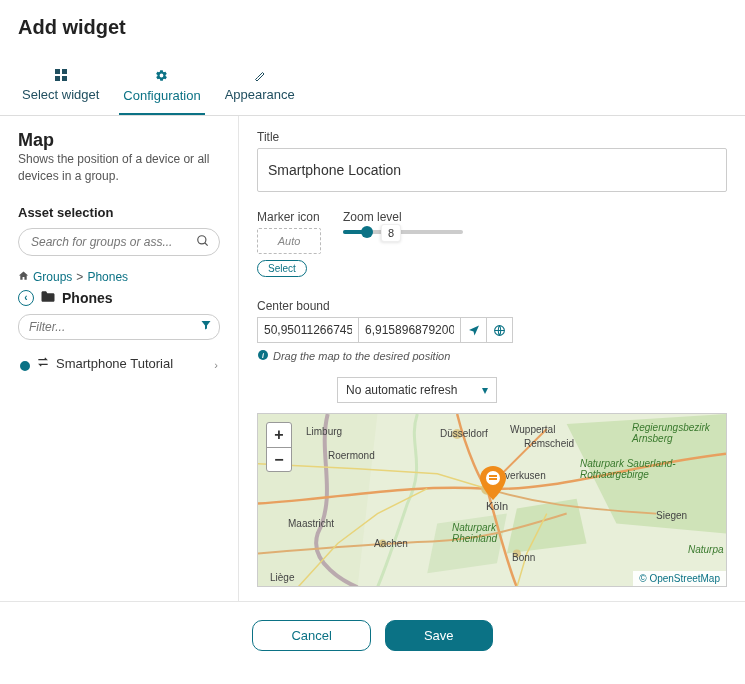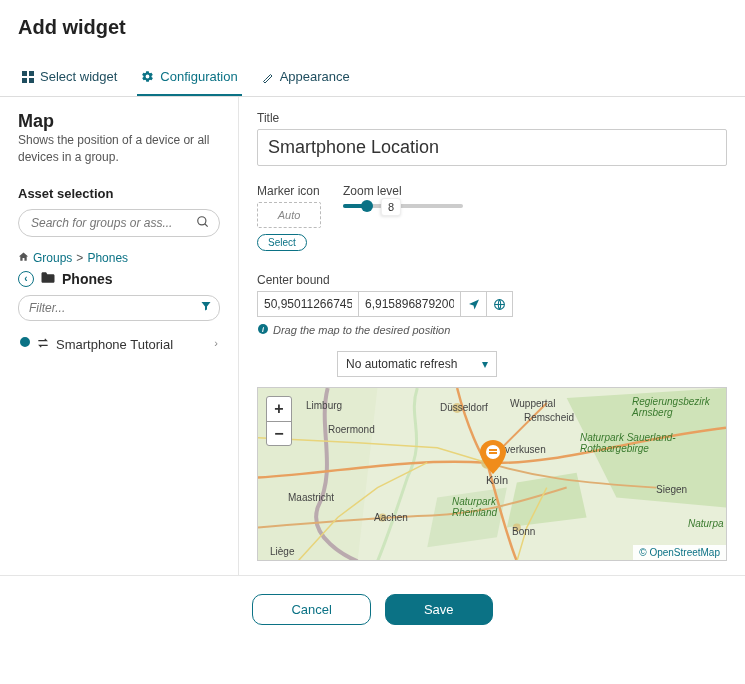--- a/index.html
+++ b/index.html
@@ -1,41 +1,41 @@
 <!DOCTYPE html>
 <html><head>
 <meta charset="utf-8">
 <style>
 * { box-sizing: border-box; margin: 0; padding: 0; }
 body { font-family: -apple-system, BlinkMacSystemFont, "Segoe UI", Arial, sans-serif; font-size: 13px; color: #333; background: #fff; width: 745px; }
 .header { padding: 16px 18px 12px; }
 .page-title { font-size: 20px; font-weight: 600; color: #222; }
 .tabs { display: flex; border-bottom: 1px solid #ddd; padding: 0 18px; gap: 16px; margin-top: 8px; }
-.tab { display: flex; align-items: center; gap: 6px; padding: 10px 4px; font-size: 13px; color: #1f4e5f; cursor: pointer; border-bottom: 2px solid transparent; }
+.tab { display: flex; align-items: center; gap: 6px; padding: 10px 4px; font-size: 13px; color: #1f4e5f; cursor: pointer; border-bottom: 2px solid transparent; flex-direction: column; }
 .tab.active { color: #0b7285; border-bottom: 2px solid #0b7285; font-weight: 500; }
 .tab-icon { display: inline-flex; align-items: center; }
 .content { display: flex; border-bottom: 1px solid #e5e5e5; }
 .left-col { width: 242px; padding: 14px 18px; border-right: 1px solid #e5e5e5; }
 .right-col { flex: 1; padding: 14px 18px; }
 .section-head { font-size: 18px; font-weight: 600; color: #222; }
 .section-desc { font-size: 12px; color: #555; line-height: 1.4; margin-bottom: 20px; }
 .field-label { font-size: 12px; color: #444; margin-bottom: 4px; }
-.title-input { width: 100%; border: 1px solid #ccc; padding: 7px 10px; font-size: 18px; color: #333; border-radius: 2px; }
+.title-input { width: 100%; border: 1px solid #ccc; padding: 13px 10px; font-size: 14px; color: #333; border-radius: 2px; }
 .asset-label { font-size: 13px; font-weight: 600; color: #222; margin-bottom: 8px; }
 .search-wrap { position: relative; margin-bottom: 14px; }
 .search-input { width: 100%; border: 1px solid #ccc; border-radius: 14px; padding: 6px 30px 6px 12px; font-size: 12px; font-style: italic; color: #0f766e; }
 .search-icon { position: absolute; right: 10px; top: 6px; color: #555; }
 .breadcrumb { display: flex; align-items: center; gap: 4px; font-size: 12px; color: #555; margin-bottom: 6px; }
 .breadcrumb a { color: #0b7285; text-decoration: none; }
 .group-row { display: flex; align-items: center; gap: 6px; font-size: 14px; font-weight: 600; color: #222; margin-bottom: 8px; }
 .back-arrow { display: inline-flex; align-items: center; justify-content: center; width: 16px; height: 16px; border: 1px solid #0b7285; border-radius: 50%; color: #0b7285; font-size: 10px; }
 .filter-wrap { position: relative; margin-bottom: 10px; }
 .filter-input { width: 100%; border: 1px solid #ccc; border-radius: 12px; padding: 5px 26px 5px 10px; font-size: 12px; font-style: italic; color: #888; }
 .filter-icon { position: absolute; right: 8px; top: 5px; color: #0b7285; }
-.list-item { display: flex; align-items: flex-start; gap: 6px; padding: 6px 2px; font-size: 13px; color: #333; }
+.list-item { display: flex; align-items: flex-end; gap: 6px; padding: 6px 2px; font-size: 13px; color: #333; }
 .list-item .chev { margin-left: auto; color: #888; font-size: 11px; }
 .radio { width: 10px; height: 10px; border-radius: 50%; border: 2px solid #0b7285; background: #0b7285; flex-shrink: 0; }
 .row2 { display: flex; gap: 22px; margin-top: 18px; flex-wrap: wrap; }
 .col-marker { width: 64px; }
 .marker-box { border: 1px dashed #bbb; padding: 6px 8px; text-align: center; font-size: 11px; font-style: italic; color: #888; border-radius: 2px; margin-top: 2px; }
 .select-btn { display: inline-block; border: 1px solid #0b7285; color: #0b7285; background: #fff; font-size: 10px; padding: 2px 10px; border-radius: 10px; margin-top: 6px; cursor: pointer; }
 .slider-wrap { width: 120px; position: relative; }
 .slider-track { position: relative; height: 4px; border-radius: 2px; background: #ccc; margin-top: 6px; }
 .slider-fill { position: absolute; left: 0; top: 0; height: 4px; background: #0b7285; border-radius: 2px; width: 20%; }
 .slider-thumb { position: absolute; top: -4px; left: 20%; width: 12px; height: 12px; border-radius: 50%; background: #0b7285; transform: translateX(-50%); }

